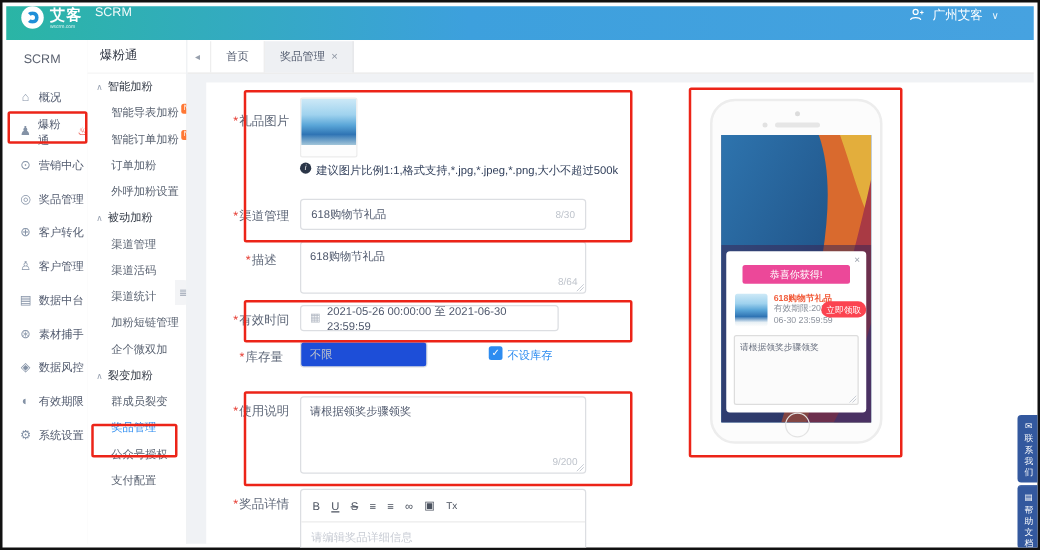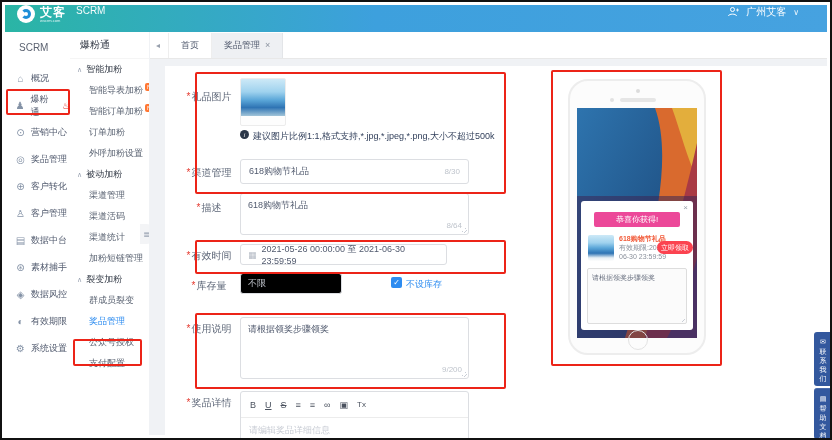--- a/index.html
+++ b/index.html
@@ -57,21 +57,21 @@
   .in-name{left:238px;top:157px;width:229px;height:25px;display:flex;align-items:center;padding:0 8px;}
   .in-name .cnt{margin-left:auto;}
   .cnt{color:#bfc4cc;font-size:8px;}
   .ta-desc{left:238px;top:191px;width:229px;height:42px;padding:5px 7px;}
   .ta-usage{left:238px;top:315px;width:229px;height:62px;padding:5px 7px;}
   .ta-cnt{position:absolute;right:6px;bottom:4px;}
   .grip{position:absolute;right:1px;bottom:1px;width:6px;height:6px;background:
     linear-gradient(135deg,transparent 0 50%,#c9ced6 50% 57%,transparent 57% 70%,#c9ced6 70% 77%,transparent 77%);}
   .in-time{left:238px;top:242px;width:207px;height:21px;display:flex;align-items:center;gap:5px;padding:0 7px;}
   .cal{color:#b6bcc6;font-size:9px;}
-  .in-stock{left:238px;top:271px;width:102px;height:21px;display:flex;align-items:center;padding:0 7px;background:#000000;color:#c0c4cc;}
+  .in-stock{left:238px;top:271px;width:102px;height:21px;display:flex;align-items:center;padding:0 7px;background:#1d4ed8;color:#c0c4cc;}
   .cb{position:absolute;left:389px;top:275px;width:11px;height:11px;background:#2d8cf0;border-radius:2px;color:#fff;font-size:8px;line-height:11px;text-align:center;cursor:pointer;}
   .cb-label{position:absolute;left:404px;top:276px;font-size:9px;color:#2d8cf0;cursor:pointer;}
   .editor{left:238px;top:389px;width:229px;height:70px;}
   .ed-toolbar{height:25px;border-bottom:1px solid #ececec;display:flex;align-items:center;gap:9px;padding:0 9px;color:#4a515e;}
   .tool{font-size:9px;cursor:pointer;}
   .tool.underline{text-decoration:underline;}
   .tool.strikethrough{text-decoration:line-through;}
   .tool.clear-format{font-size:8px;}
   .ed-ph{padding:6px 8px;font-size:9px;color:#c8ccd4;}
 
@@ -215,20 +215,23 @@
           <span>渠道管理</span>
         </div>
         <div class="sub-item">
           <span>渠道活码</span>
         </div>
         <div class="sub-item">
           <span>渠道统计</span>
         </div>
         <div class="sub-item">
           <span>加粉短链管理</span>
+        </div>
+        <div class="sub-item">
+          <span>企个微双加</span>
         </div>
         <div class="sub-group">
           <span class="garr">∧</span>
           <span>裂变加粉</span>
         </div>
         <div class="sub-item">
           <span>群成员裂变</span>
         </div>
         <div class="sub-item selected">
           <span>奖品管理</span>

